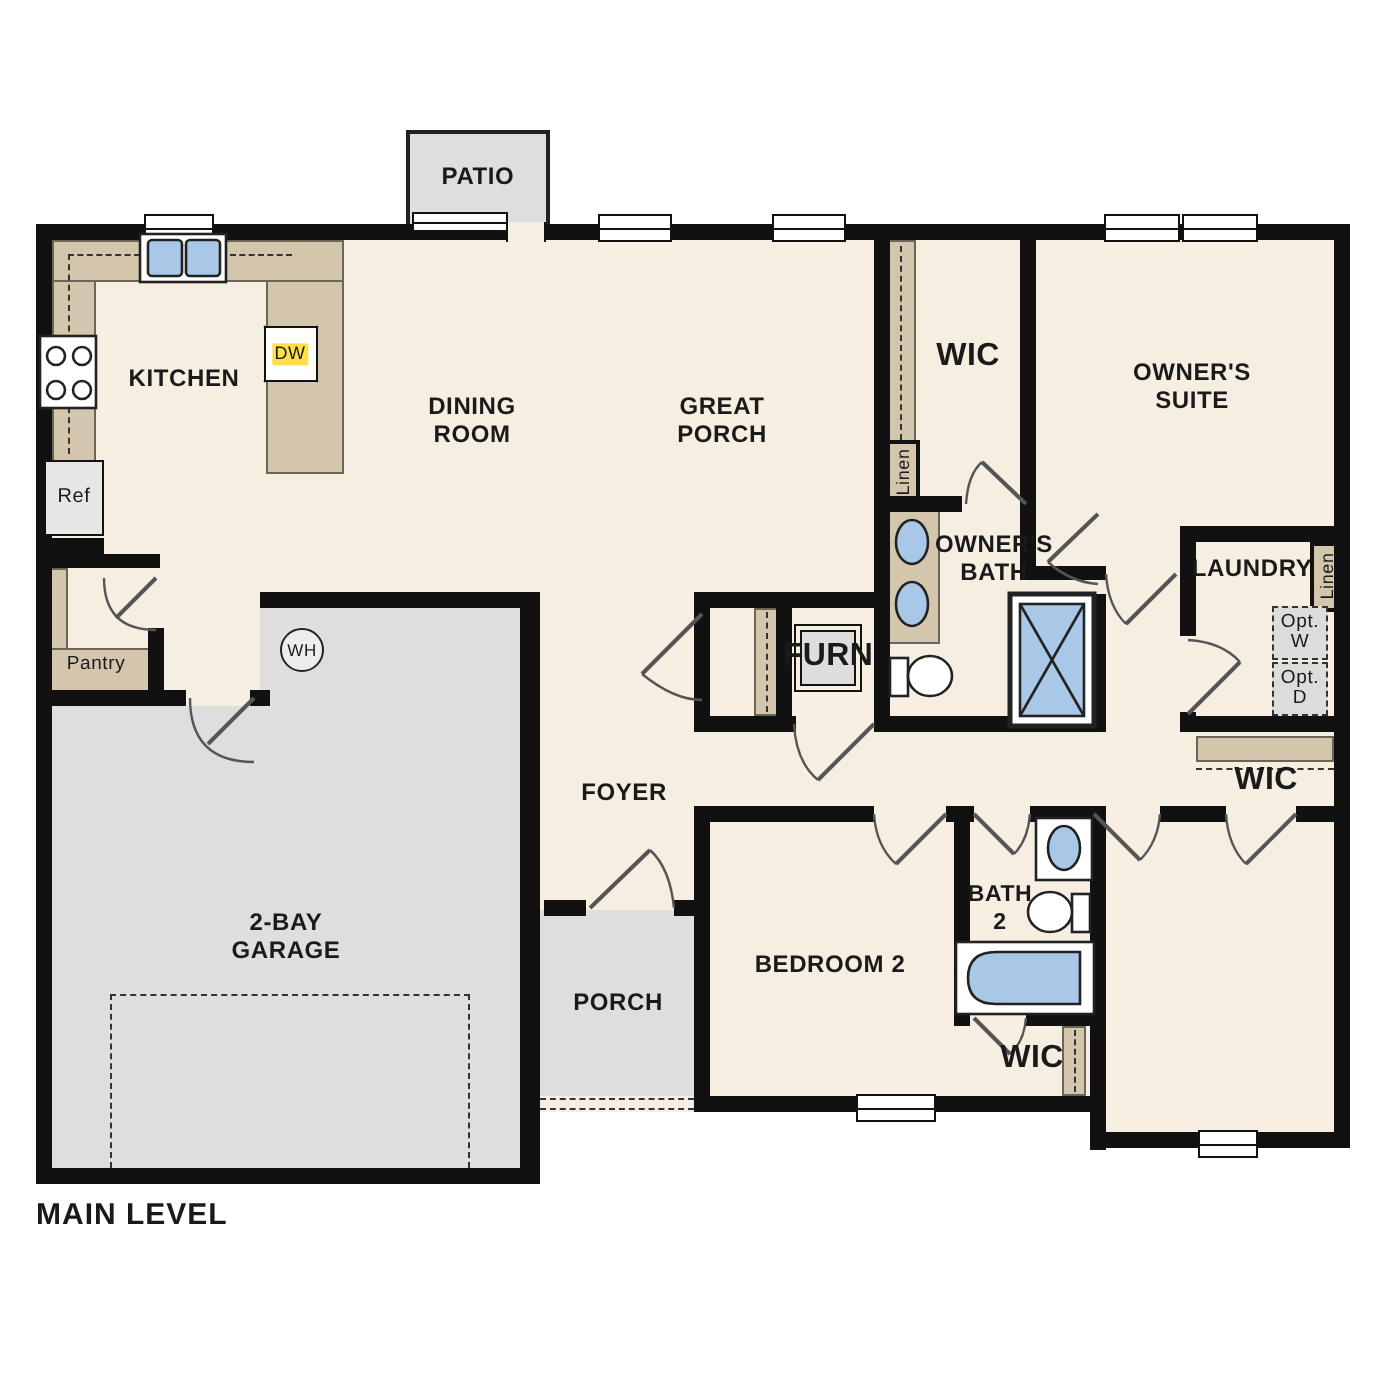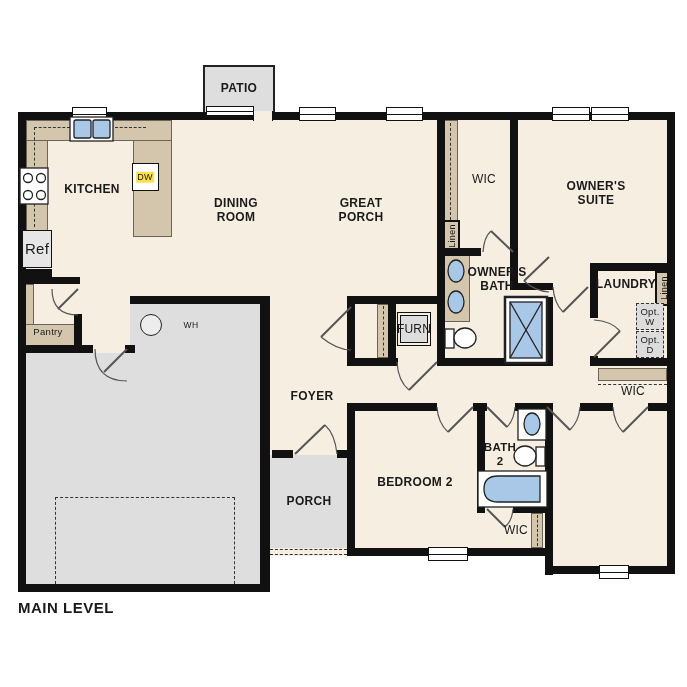--- a/index.html
+++ b/index.html
@@ -6,21 +6,21 @@
   #plan{position:relative;width:687px;height:687px;background:#ffffff;font-family:"Liberation Sans",sans-serif;overflow:hidden;}
   .abs{position:absolute;box-sizing:border-box;}
   .floor{background:#f5eee1;}
   .ext{background:#dedede;}
   .tan{background:#d3c6ac;border:1px solid #6b6459;}
   .wall{background:#111;}
   .win{background:#fff;border:1px solid #111;}
   .win i{position:absolute;left:0;right:0;top:50%;border-top:1px solid #111;display:block;}
   .lbl{position:absolute;transform:translate(-50%,-50%);text-align:center;white-space:pre-line;
        font-weight:bold;color:#1a1a1a;font-size:12px;line-height:1.18;letter-spacing:.3px;z-index:60;}
-  .sm{font-weight:normal;font-size:12px;letter-spacing:.2px;text-align:right;}
+  .sm{font-weight:bold;font-size:16px;letter-spacing:.2px;text-align:right;}
   .tiny{font-weight:normal;font-size:9px;}
   .rot{transform:translate(-50%,-50%) rotate(-90deg);}
   .dash-h{border-top:1.5px dashed #333;height:0;}
   .dash-v{border-left:1.5px dashed #333;width:0;}
   .box{background:#e0e0e0;border:1.5px solid #111;}
   .optbox{background:#dcdcdc;border:1.5px dashed #333;}
   svg{position:absolute;left:0;top:0;z-index:50;pointer-events:none;}
   .z1{z-index:10}.z2{z-index:20}.z3{z-index:30}.z4{z-index:40}.z5{z-index:55}
 </style>
 </head>
@@ -251,31 +251,33 @@
 PORCH</div>
   <div class="lbl" style="left:596px;top:193px;">OWNER'S
 SUITE</div>
   <div class="lbl sm" style="left:484px;top:179px;">WIC</div>
   <div class="lbl" style="left:497px;top:279px;font-size:12px;">OWNER'S
 BATH</div>
   <div class="lbl" style="left:626px;top:284px;font-size:12px;">LAUNDRY</div>
   <div class="lbl" style="left:312px;top:396px;font-size:12px;">FOYER</div>
   <div class="lbl" style="left:309px;top:501px;font-size:12px;">PORCH</div>
   <div class="lbl" style="left:239px;top:88px;font-size:12px;">PATIO</div>
+  <div class="lbl" style="left:143px;top:468px;">2-BAY
+GARAGE</div>
   <div class="lbl" style="left:415px;top:482px;text-align:center;">BEDROOM 2</div>
   <div class="lbl" style="left:500px;top:455px;font-size:11.5px;">BATH
 2</div>
   <div class="lbl sm" style="left:633px;top:391px;">WIC</div>
   <div class="lbl sm" style="left:516px;top:530px;">WIC</div>
   <div class="lbl" style="left:18px;top:608px;transform:translate(0,-50%);font-size:15px;letter-spacing:.5px;">MAIN LEVEL</div>
 
-  <div class="lbl tiny" style="left:37px;top:249px;font-size:15px;">Ref</div>
+  <div class="lbl tiny" style="left:37px;top:249px;font-size:10px;">Ref</div>
   <div class="lbl tiny" style="left:48px;top:332px;font-size:9.5px;">Pantry</div>
   <div class="lbl tiny" style="left:145px;top:177px;background:#fde047;padding:0 1px;">DW</div>
-  <div class="lbl tiny" style="left:151px;top:325px;font-size:8.5px;margin-left:40px;">WH</div>
+  <div class="lbl tiny" style="left:151px;top:325px;font-size:8.5px;">WH</div>
   <div class="lbl sm" style="left:414px;top:329px;white-space:nowrap;">FURN</div>
   <div class="lbl tiny rot" style="left:452px;top:236px;">Linen</div>
   <div class="lbl tiny rot" style="left:664px;top:288px;">Linen</div>
   <div class="lbl tiny" style="left:650px;top:317px;font-size:9.5px;line-height:1.1;">Opt.
 W</div>
   <div class="lbl tiny" style="left:650px;top:345px;font-size:9.5px;line-height:1.1;">Opt.
 D</div>
 
 </div>
 

